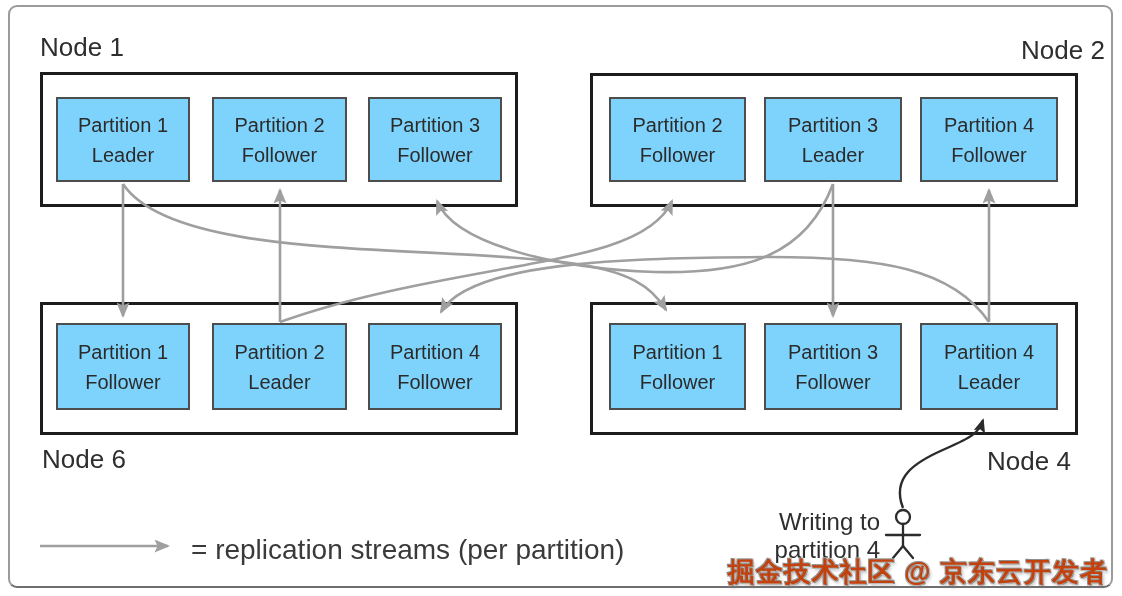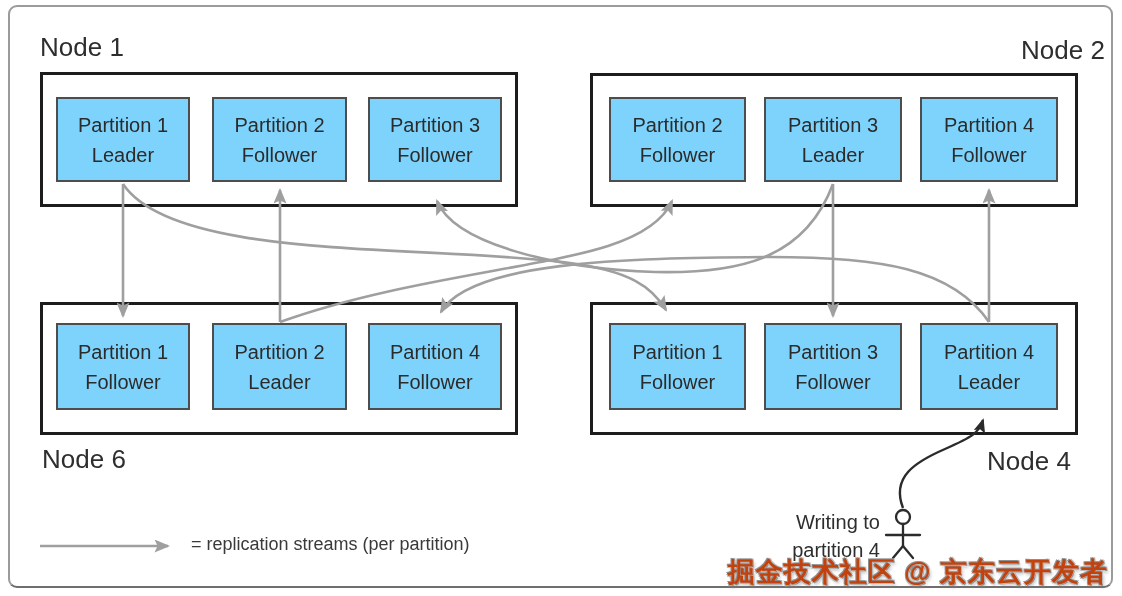--- a/index.html
+++ b/index.html
@@ -64,30 +64,30 @@
   .c4 { left: 609px; width: 133px; }
   .c5 { left: 764px; width: 134px; }
   .c6 { left: 920px; width: 134px; }
   .arrows {
     position: absolute;
     left: 0; top: 0;
   }
   .legend-label {
     position: absolute;
     left: 191px; top: 534px;
-    font-size: 18px;
+    font-size: 28px;
     color: #3a3a3a;
     white-space: nowrap;
   }
   .write-annotation {
     position: absolute;
     left: 758px; top: 508px;
     width: 122px;
     text-align: right;
-    font-size: 20px;
+    font-size: 24px;
     line-height: 28px;
     color: #2e2e2e;
   }
   .watermark {
     position: absolute;
     right: 14px; bottom: 6px;
     font-size: 27px;
     font-weight: 700;
     letter-spacing: 1px;
     color: #c2410c;

